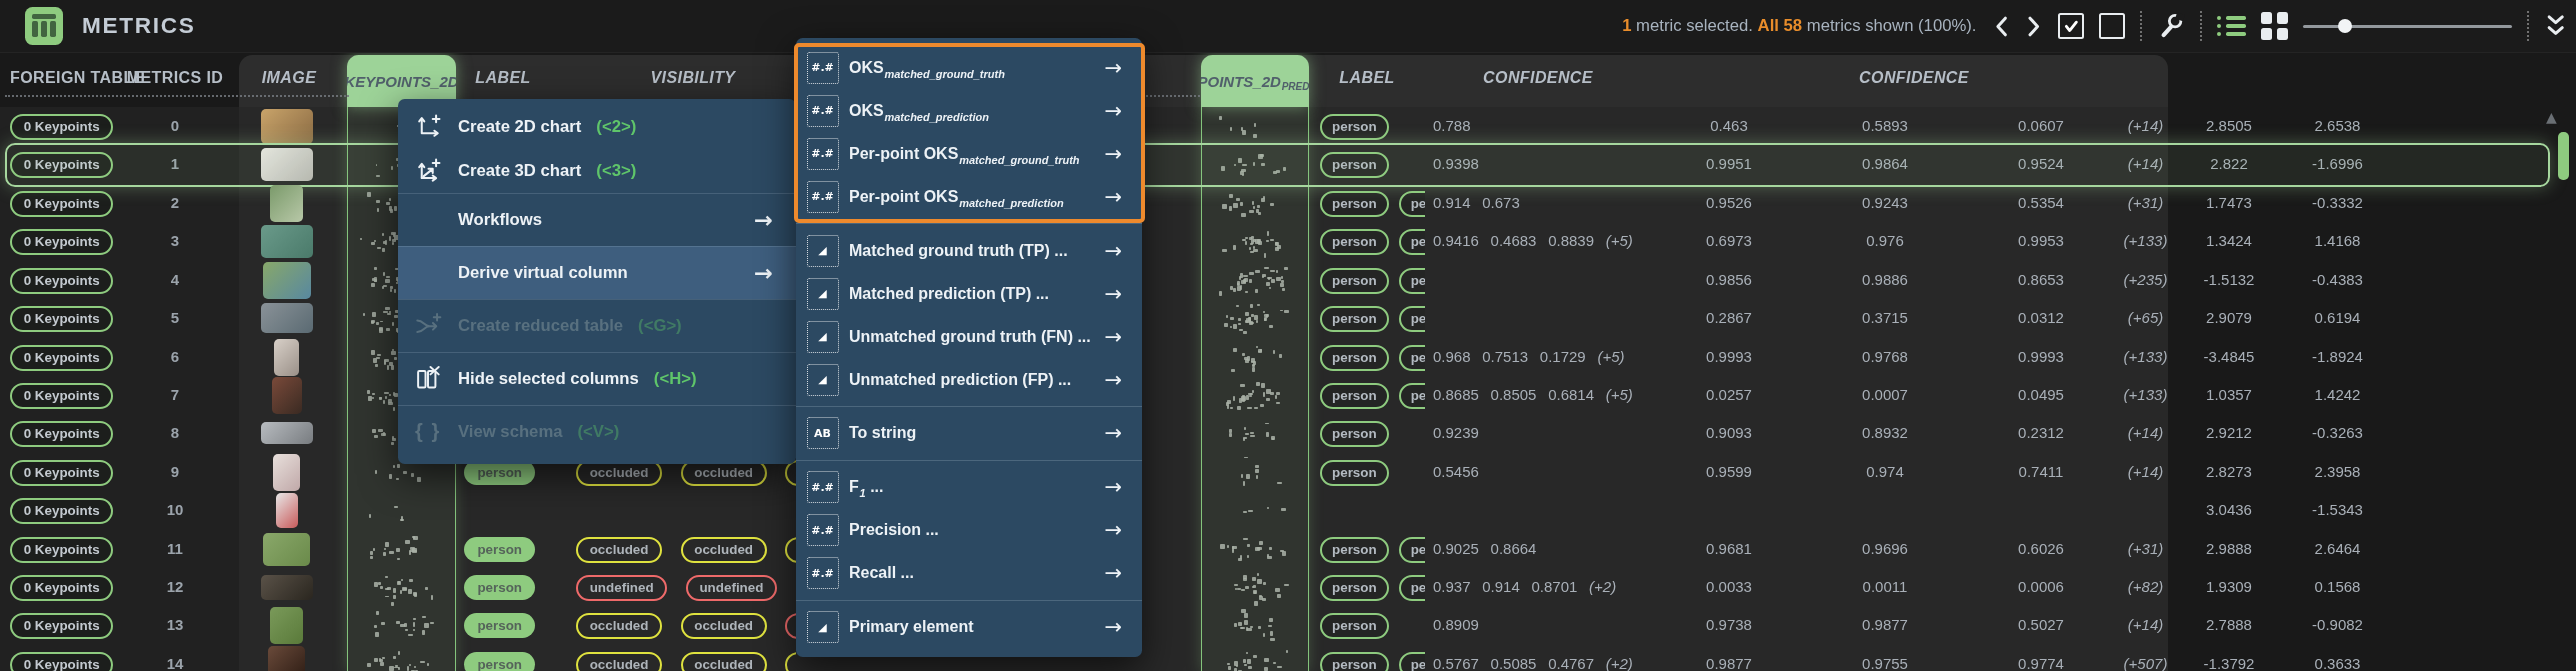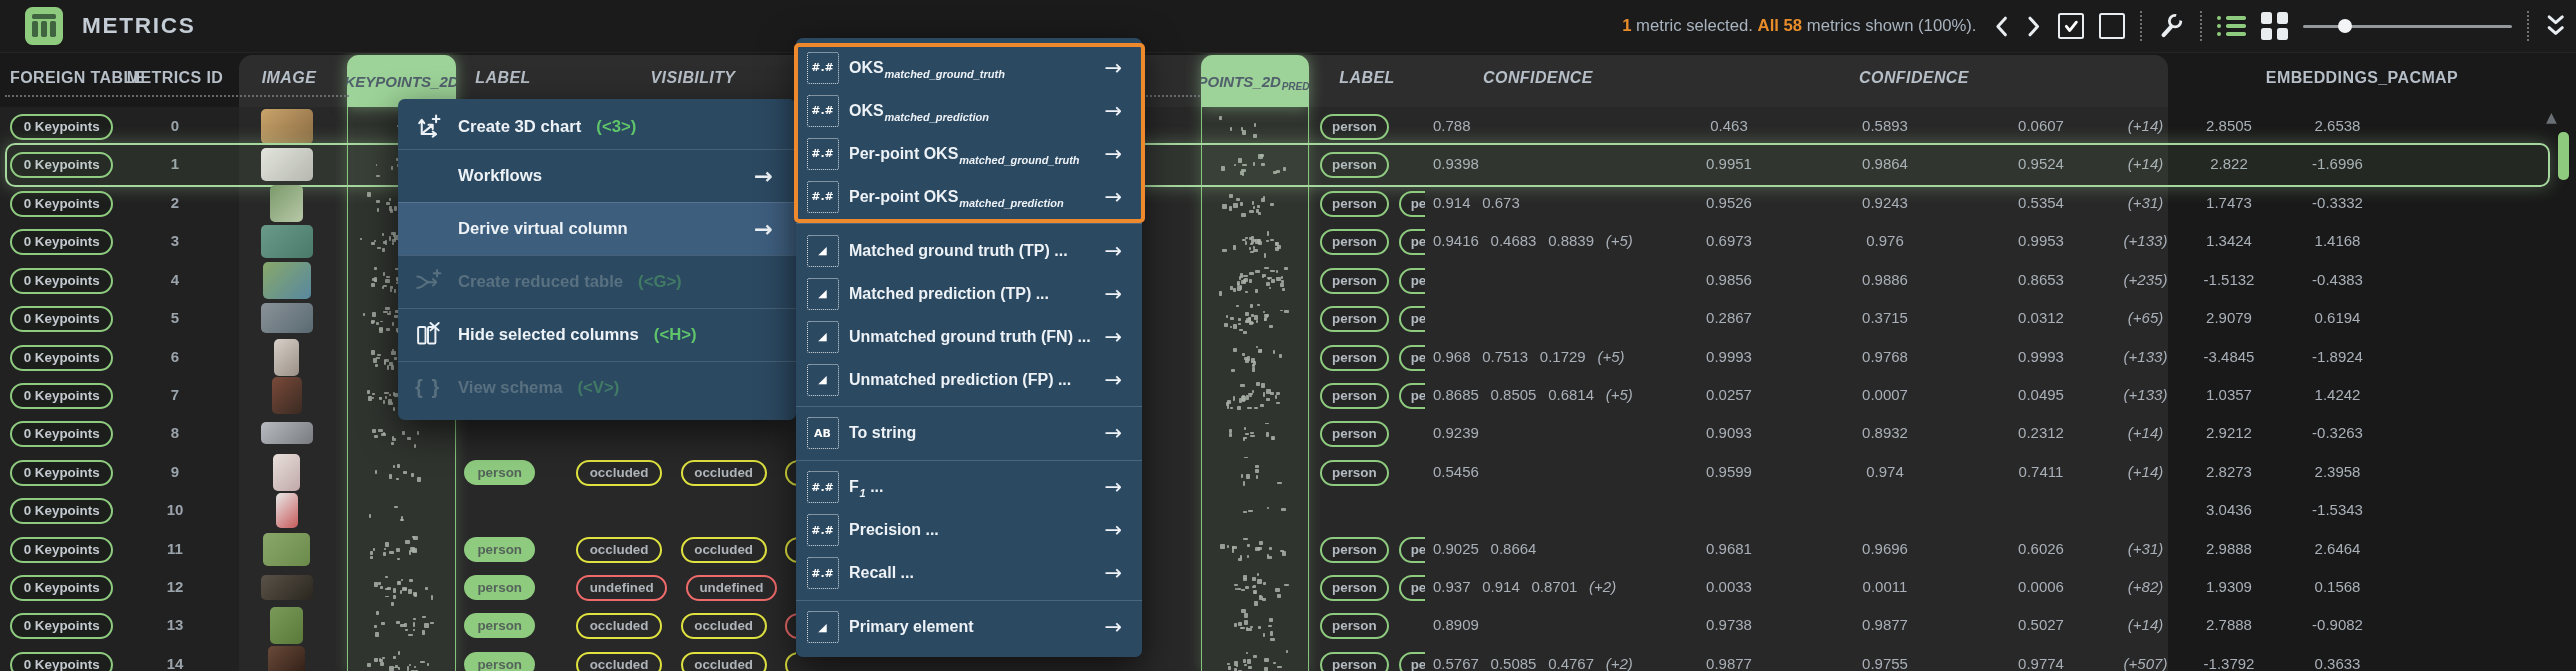--- a/index.html
+++ b/index.html
@@ -135,21 +135,20 @@
   </div>
   <div class="hdr it h-lbl">LABEL</div>
   <div class="hdr it h-vis">VISIBILITY</div>
   <div class="green-tab gt-right">
     <span>KEYPOINTS_2D</span>
       <span class="tab-sub">PREDICTION</span>
   </div>
   <div class="hdr it h-lblr">LABEL</div>
   <div class="hdr it h-c1">CONFIDENCE</div>
   <div class="hdr it h-c2">CONFIDENCE</div>
-  <div class="hdr h-emb">EMBEDDINGS_PACMAP</div>
   <div class="dotline dl-a"></div>
   <div class="dotline dl-b"></div>
 
   <div class="rows">
       <div class="row" style="top: 0px;">
         <div class="c-ft"><span class="pill ft-pill">0 Keypoints</span></div>
         <div class="c-id">0</div>
         <div class="c-img">
           <div class="thumb" style="width: 52px; height: 35px; background: linear-gradient(135deg, rgb(201, 164, 106), rgb(138, 106, 67));"></div>
         </div>
@@ -1192,20 +1191,32 @@
             </svg>
           </span>
         </div>
     </div>
   </div>
 
   <div class="menu ctx">
       <div class="cm-item short">
         <span class="cm-icon">
           <svg width="27" height="27" viewBox="0 0 32 32" fill="none" stroke="currentColor" stroke-width="2.4" stroke-linecap="round" stroke-linejoin="round">
+            <path d="M8 7 V24 H26"></path>
+            <path d="M5 10 L8 6 L11 10"></path>
+            <path d="M23 21 L27 24 L23 27"></path>
+            <path d="M21 7 H29 M25 3 V11"></path>
+          </svg>
+        </span>
+        <span class="cm-label">Create 2D chart</span>
+        <span class="cm-short">(&lt;2&gt;)</span>
+      </div>
+      <div class="cm-item short">
+        <span class="cm-icon">
+          <svg width="27" height="27" viewBox="0 0 32 32" fill="none" stroke="currentColor" stroke-width="2.4" stroke-linecap="round" stroke-linejoin="round">
             <path d="M8 25 V9 M5 12 L8 8 L11 12"></path>
             <path d="M8 25 H24 M21 22 L25 25 L21 28"></path>
             <path d="M10 23 L20 15 M16 14 L21 14 L21 19"></path>
             <path d="M21 7 H29 M25 3 V11"></path>
           </svg>
         </span>
         <span class="cm-label">Create 3D chart</span>
         <span class="cm-short">(&lt;3&gt;)</span>
       </div>
       <div class="cm-item sep">

